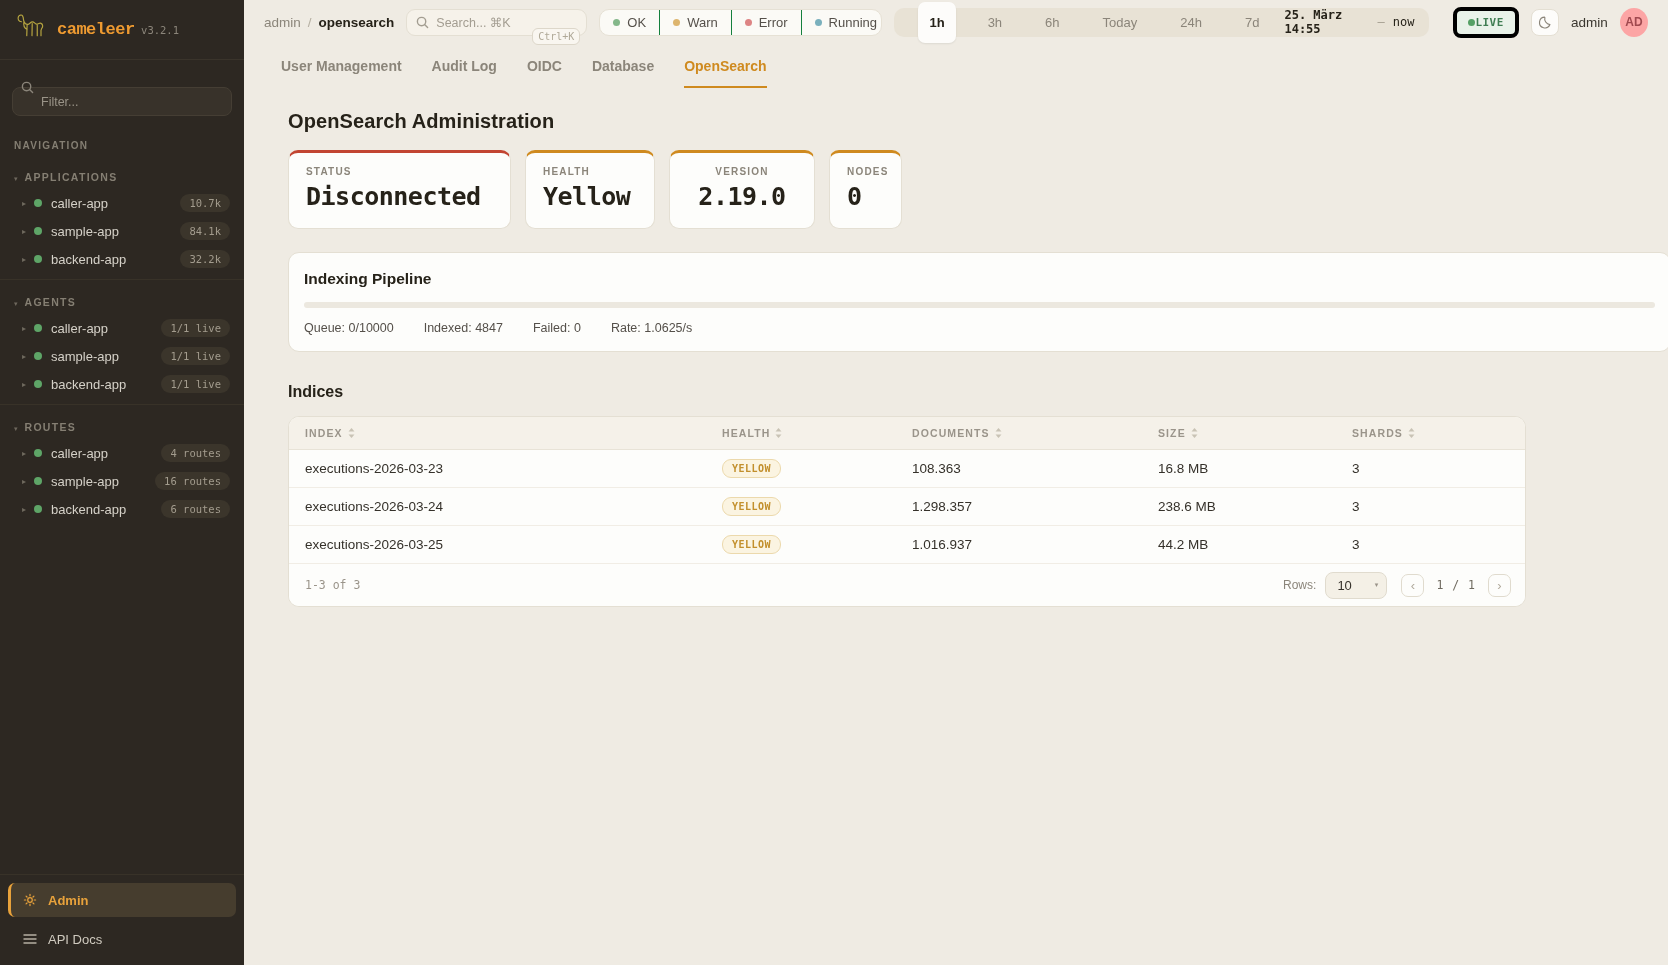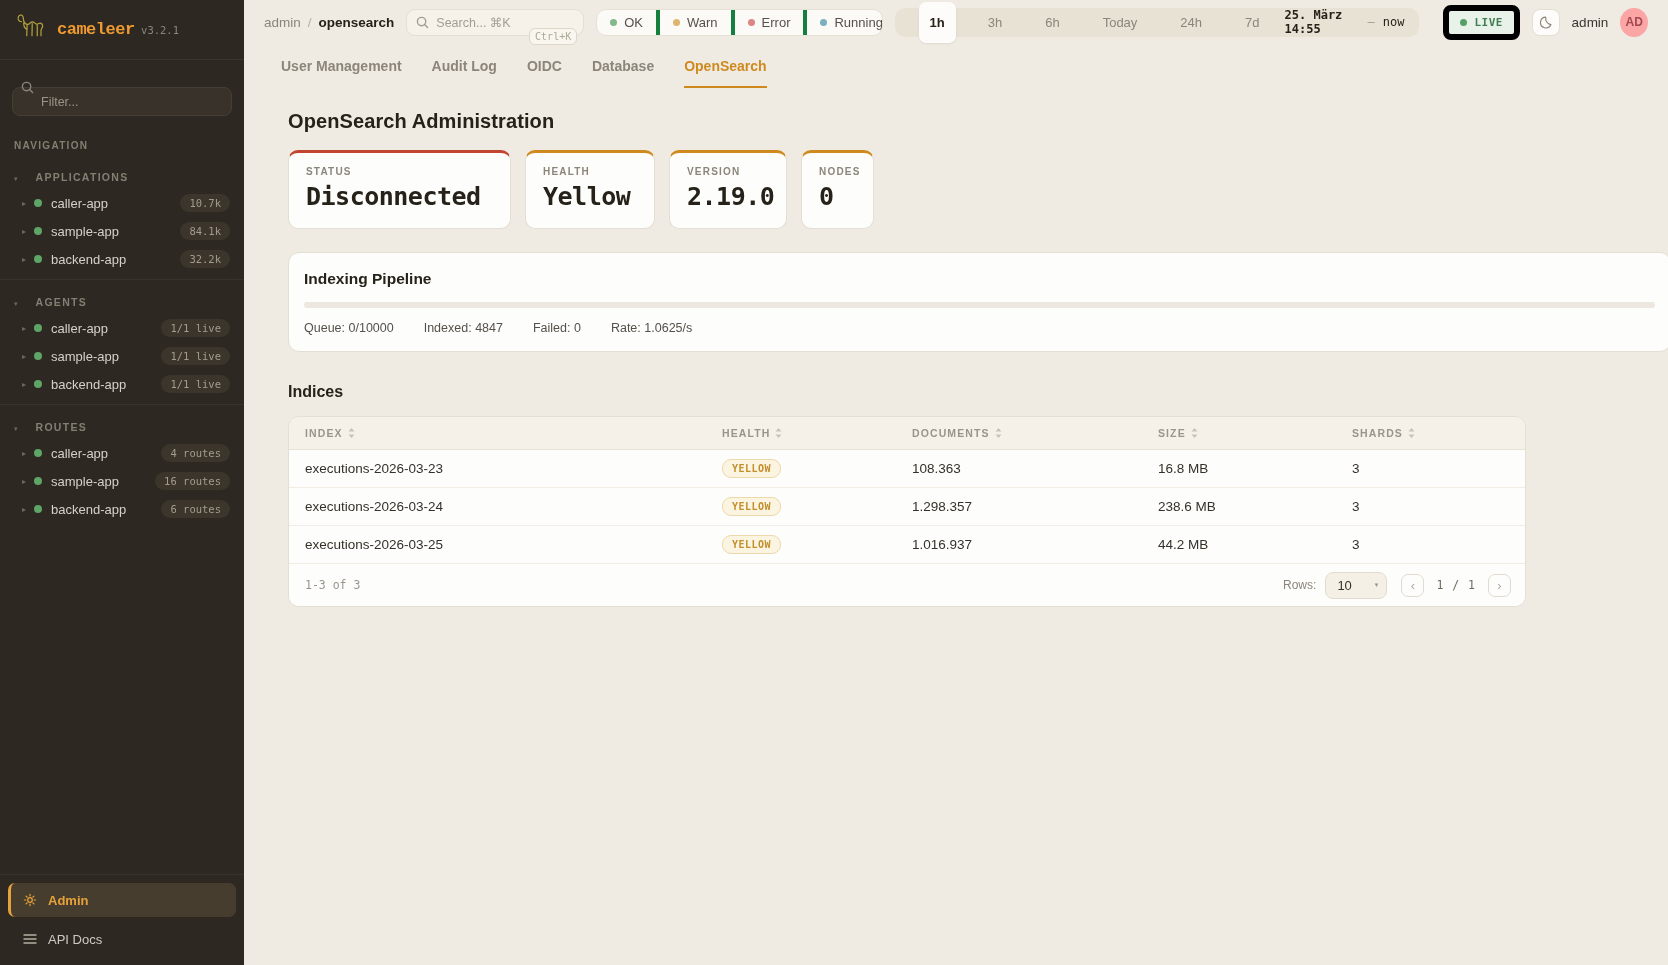--- a/index.html
+++ b/index.html
@@ -26,21 +26,21 @@
     width:100%; height:29px; background:#38322a; border:1px solid #453e34; border-radius:8px;
     color:#d5d1c8; font-size:12.5px; padding:0 10px 0 28px; outline:none;
     font-family:"Liberation Sans", sans-serif;
     margin-top:14px;
   }
   .filter-input::placeholder { color:#9a9488; }
   .nav-label { font-size:10px; font-weight:bold; letter-spacing:1.3px; color:#857f73; padding:24px 0 4px 14px; }
   .nav-scroll { flex:1; overflow:hidden; }
   .nav-section { padding:10px 0 6px 0; }
   .nav-section + .nav-section { border-top:1px solid #383228; }
-  .section-head { display:flex; align-items:flex-end; gap:18px; padding:6px 14px; cursor:pointer; }
+  .section-head { display:flex; align-items:flex-end; gap:7px; padding:6px 14px; cursor:pointer; }
   .section-caret { font-size:7px; color:#6f695e; }
   .section-label { font-size:10.5px; font-weight:bold; letter-spacing:1.3px; color:#857f73; }
   .nav-item { display:flex; align-items:center; padding:5px 14px 5px 22px; height:28px; cursor:pointer; }
   .item-caret { font-size:8px; color:#6f695e; width:12px; }
   .dot { width:8px; height:8px; border-radius:50%; background:#5ea567; margin-right:9px; }
   .item-name { font-size:13px; color:#d5d1c8; flex:1; }
   .item-badge {
     font-family:"DejaVu Sans Mono", monospace; font-size:10.5px; color:#a39c8e;
     background:#3b352b; border-radius:9px; padding:3px 9px;
   }
@@ -63,32 +63,32 @@
   .crumb-sep { color:#b5afa2; }
   .crumb-current { color:#262219; font-weight:bold; }
   .searchbox {
     width:186px; height:27px; background:#f6f2ea; border:1px solid #e4dfd3; border-radius:9px;
     display:flex; align-items:center; padding:0 6px 0 9px; gap:7px; cursor:text;
   }
   .search-ph { flex:1; color:#a39d91; font-size:12.5px; white-space:nowrap; overflow:hidden; }
   .kbd { font-family:"DejaVu Sans Mono", monospace; font-size:10px; color:#b0a998; border:1px solid #ddd7ca; border-radius:6px; padding:2px 5px; background:#f9f6f0;margin-top:29px; }
   .pillgroup { display:flex; background:#fbfaf6; border:1px solid #e6e1d5; border-radius:10px; overflow:hidden; height:27px; }
   .pill { display:flex; align-items:center; gap:7px; padding:0 13px; font-size:13px; color:#55504a; cursor:pointer; }
-  .pill + .pill { border-left:4px solid #15803d; }
+  .pill + .pill { border-left:1px solid #15803d; }
   .pill-dot { width:7px; height:7px; border-radius:50%; }
   .timegroup { display:flex; align-items:center; background:#e8e2d5; border-radius:10px; padding:3px; height:29px; }
   .trange { padding:13px 11px; font-size:13px; color:#8b857a; border-radius:7px; cursor:pointer; white-space:nowrap;margin-left:21px; }
   .trange.active { background:#fdfcfa; color:#262219; font-weight:bold; box-shadow:0 1px 2px rgba(0,0,0,0.08); }
   .timedisplay { display:flex; align-items:center; gap:8px; padding:0 12px 0 14px; font-family:"DejaVu Sans Mono", monospace; font-size:12px; }
   .td-date { color:#262219; font-weight:bold; }
   .td-sep { color:#a39c8e; }
   .td-now { color:#262219; }
   .topbar-spacer { flex:1; }
   .live-badge {
-    display:flex; align-items:center; gap:7px; background:#e9f2e9; border:6px solid #000000;
+    display:flex; align-items:center; background:#e9f2e9; border:4px solid #000000;
     border-radius:8px; padding:5px 11px; cursor:pointer;
   }
   .live-dot { width:7px; height:7px; border-radius:50%; background:#55a065; }
   .live-text { font-family:"DejaVu Sans Mono", monospace; font-size:11px; font-weight:bold; color:#3f7d52; letter-spacing:0.5px; }
   .moon-btn { width:29px; height:27px; background:#fdfcfa; border:1px solid #e4dfd3; border-radius:8px; display:flex; align-items:center; justify-content:center; cursor:pointer; }
   .user-name { font-size:13.5px; color:#3a362f; }
   .avatar { width:29px; height:29px; border-radius:50%; background:#fca5a5; color:#a0494f; font-size:12px; font-weight:bold; display:flex; align-items:center; justify-content:center; cursor:pointer; }
 
   
   .tabs { display:flex; gap:30px; padding:14px 44px 0 37px; }
@@ -337,21 +337,21 @@
 
     <div class="cards-row">
       <div class="stat-card" style="width: 223px; border-top-color: rgb(194, 69, 50);">
         <div class="stat-label">STATUS</div>
         <div class="stat-value">Disconnected</div>
       </div>
       <div class="stat-card" style="width: 130px; border-top-color: rgb(207, 138, 31);">
         <div class="stat-label">HEALTH</div>
         <div class="stat-value">Yellow</div>
       </div>
-      <div class="stat-card" style="width: 118px; border-top-color: rgb(207, 138, 31);">
+      <div class="stat-card" style="width: 146px; border-top-color: rgb(207, 138, 31); text-align: center;">
         <div class="stat-label">VERSION</div>
         <div class="stat-value">2.19.0</div>
       </div>
       <div class="stat-card" style="width: 73px; border-top-color: rgb(207, 138, 31);">
         <div class="stat-label">NODES</div>
         <div class="stat-value">0</div>
       </div>
     </div>
 
     <div class="panel">

